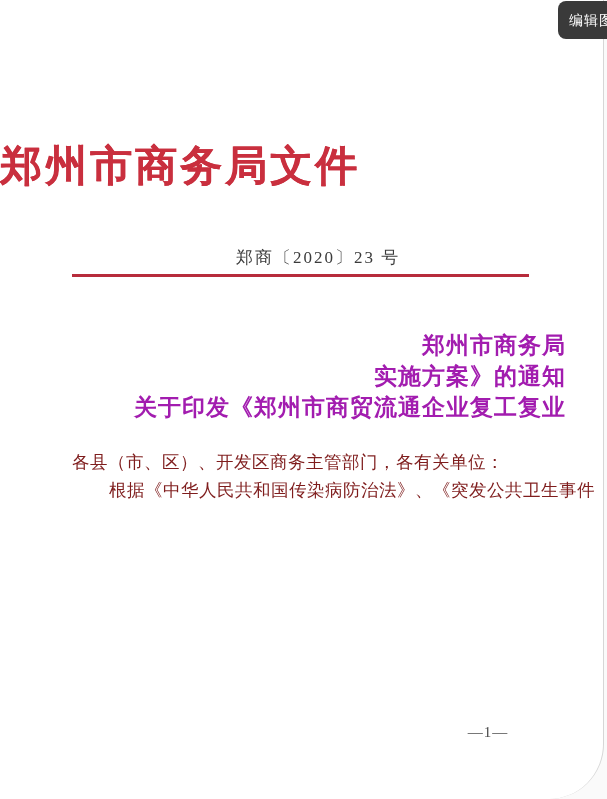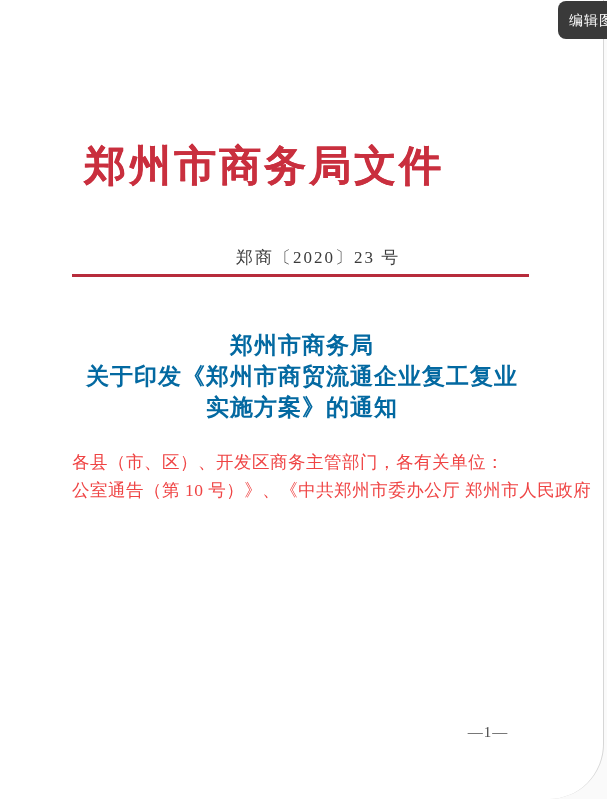--- a/index.html
+++ b/index.html
@@ -46,21 +46,20 @@
     white-space: nowrap;
     cursor: pointer;
     letter-spacing: 1px;
   }
   
   .header-title {
     position: absolute;
     top: 138px;
     left: 0;
     width: 528px;
-    text-align: center;
     font-size: 42px;
     font-weight: bold;
     letter-spacing: 3px;
     color: #c92f3e;
     text-shadow: 0.5px 0 0 #c92f3e;
   }
   
   .doc-number {
     position: absolute;
     top: 246px;
@@ -79,36 +78,36 @@
     width: 457px;
     height: 3px;
     background: #b72c3c;
   }
   
   .doc-title {
     position: absolute;
     top: 330px;
     left: 38px;
     width: 528px;
-    text-align: center;
+    text-align: right;
     font-size: 23px;
     line-height: 31px;
     font-weight: bold;
-    color: #0369a1;
+    color: #a21caf;
     letter-spacing: 1px;
   }
   
   .doc-body {
     position: absolute;
     top: 448px;
     left: 72px;
     width: 466px;
     font-size: 17.5px;
     line-height: 28.4px;
-    color: #ef4444;
+    color: #7f1d1d;
     letter-spacing: 0.5px;
   }
   .doc-body .line {
     white-space: nowrap;
   }
   .doc-body .line.indent {
     text-indent: 37px;
   }
   
   .page-number {
@@ -130,26 +129,26 @@
   <div class="page-sheet"></div>
 
   <div class="header-title">郑州市商务局文件</div>
 
   <div class="doc-number">郑商〔2020〕23 号</div>
 
   <div class="red-rule"></div>
 
   <div class="doc-title">
     <div class="title-line">郑州市商务局</div>
+    <div class="title-line">实施方案》的通知</div>
     <div class="title-line">关于印发《郑州市商贸流通企业复工复业</div>
-    <div class="title-line">实施方案》的通知</div>
   </div>
 
   <div class="doc-body">
     <div class="line">各县（市、区）、开发区商务主管部门，各有关单位：</div>
-    <div class="line">公室通告（第 10 号）》、《中共郑州市委办公厅  郑州市人民政府</div>
+    <div class="line indent">根据《中华人民共和国传染病防治法》、《突发公共卫生事件</div>
   </div>
 
   <div class="page-number">—1—</div>
 
   <div class="edit-button">编辑图片</div>
 
 </div>
 
 </body></html>

